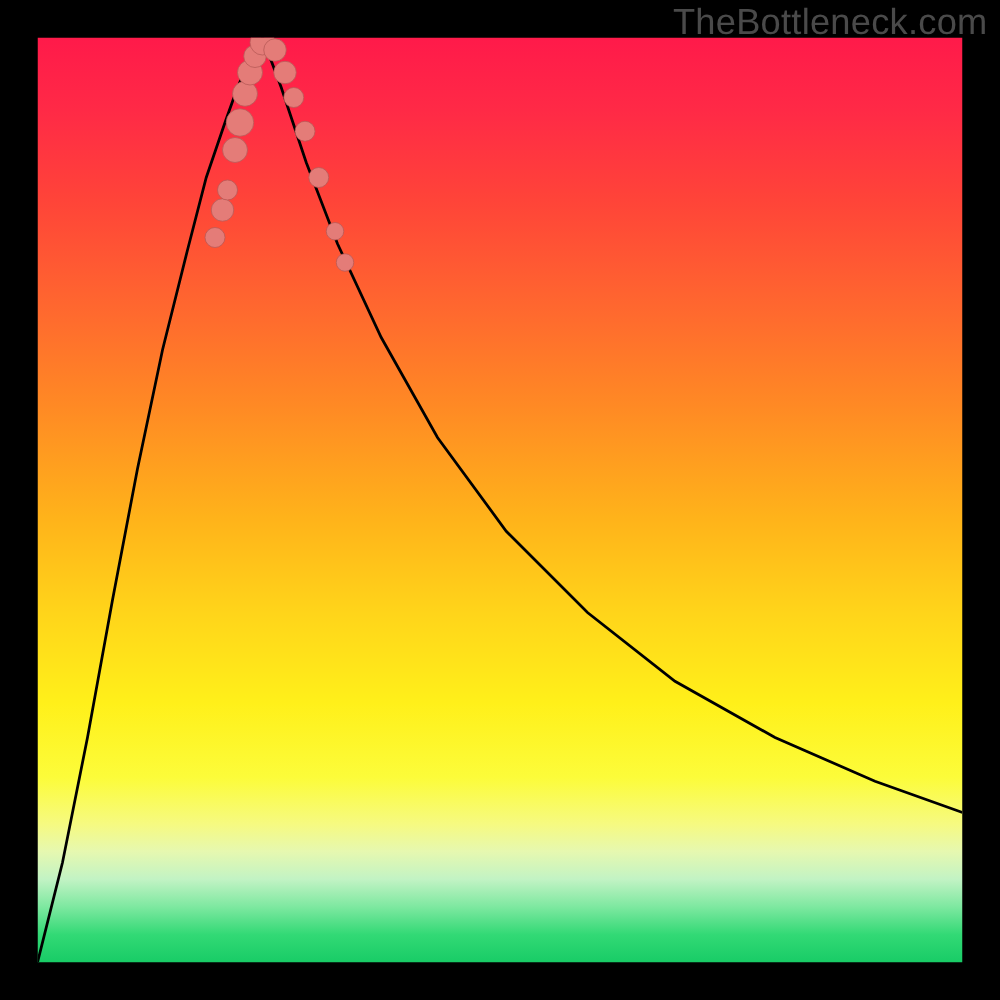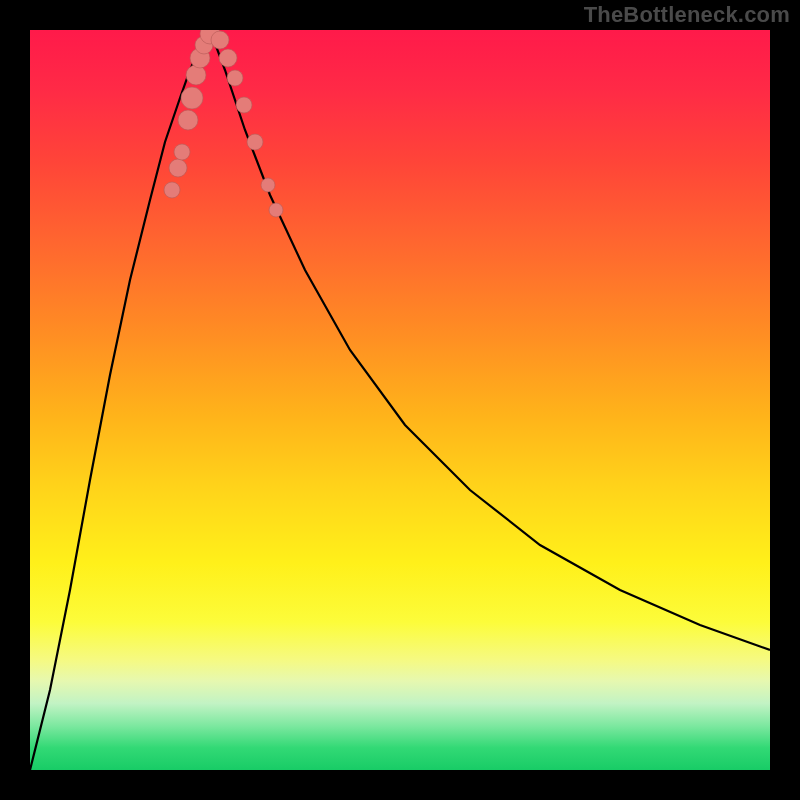--- a/index.html
+++ b/index.html
@@ -45,22 +45,22 @@
       #7de8a0 94%,
       #32d975 97%,
       #18cc66 100%
     );
   }
   .watermark {
     position: absolute;
     top: 2px;
     right: 10px;
     color: #4a4a4a;
-    font-size: 22px;
-    font-weight: 700;
+    font-size: 29px;
+    font-weight: 400;
     letter-spacing: 0.2px;
     user-select: none;
   }
   svg.curve {
     position: absolute;
     inset: 0;
   }
 </style>
 </head>
 <body>

